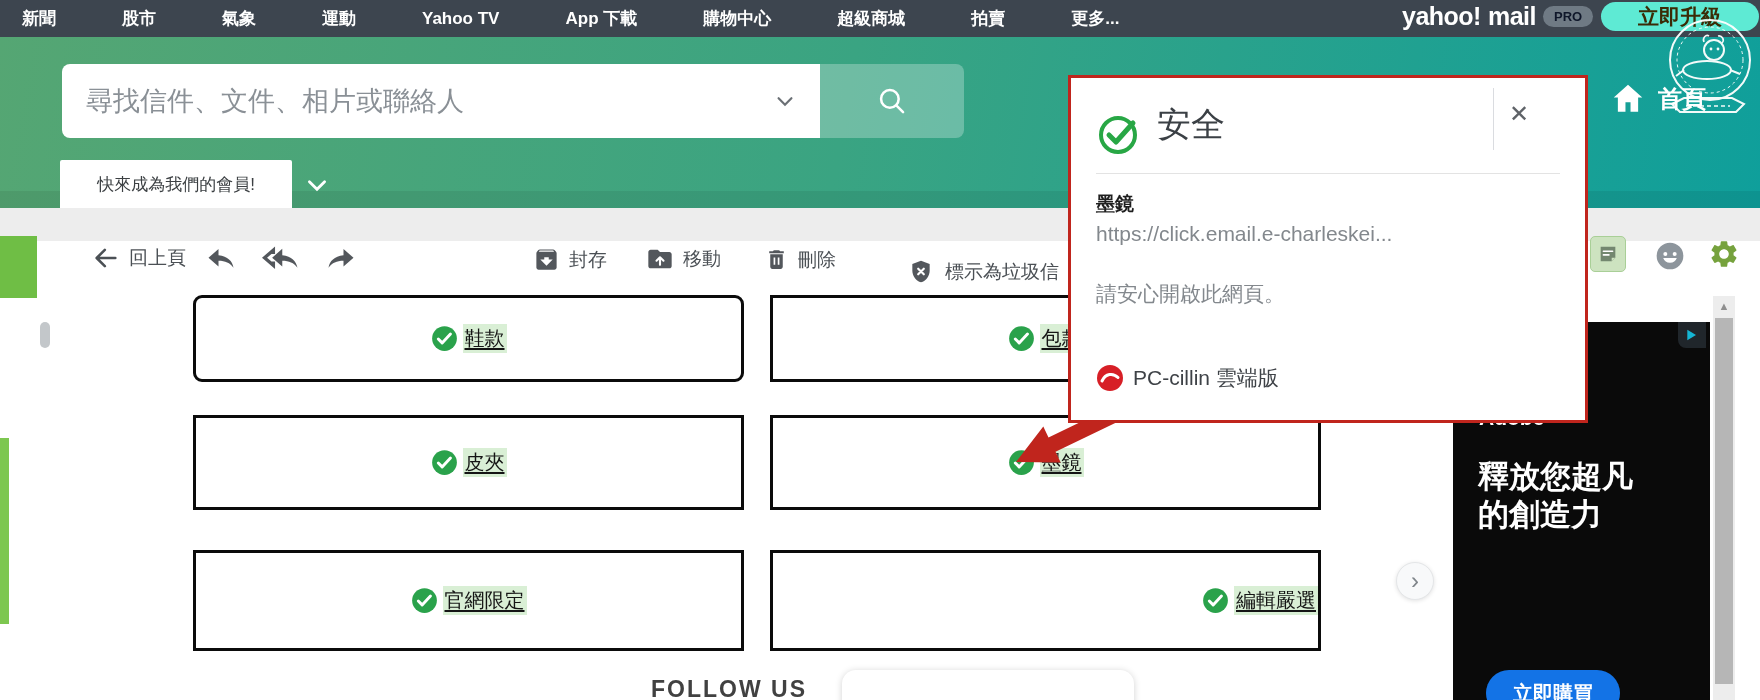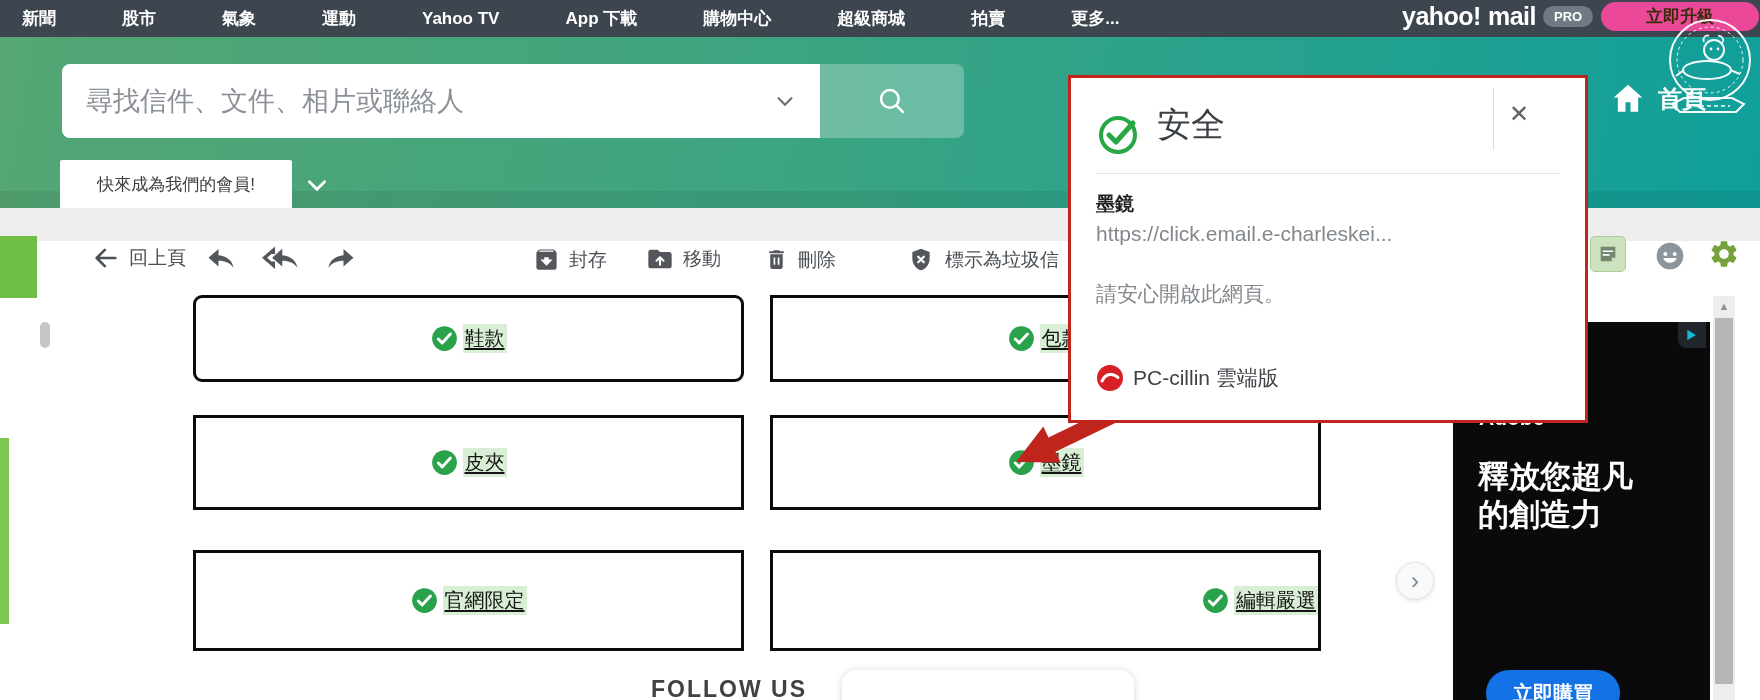--- a/index.html
+++ b/index.html
@@ -10,24 +10,24 @@
   }
   
   .topnav{
     position:absolute; left:0; top:0; width:1760px; height:37px;
     background:#3d454f; display:flex; align-items:center; padding-left:22px; gap:66px; z-index:6;
   }
   .topnav .nav-item{ color:#fff; font-weight:bold; font-size:17px; white-space:nowrap; cursor:pointer; }
   .brand{ position:absolute; left:1402px; top:2px; display:flex; align-items:center; gap:7px; z-index:7;}
   .brand .b1{ color:#fff; font-weight:800; font-size:25px; letter-spacing:-0.5px;}
   .brand .b2{ color:#fff; font-weight:800; font-size:25px; letter-spacing:-0.5px;}
-  .brand .pro{ background:#6f7a84; color:#ffffff; font-weight:bold; font-size:13px; border-radius:12px; padding:3px 11px;}
+  .brand .pro{ background:#6f7a84; color:#0f172a; font-weight:bold; font-size:13px; border-radius:12px; padding:3px 11px;}
   .upgrade{
     position:absolute; left:1601px; top:2px; width:158px; height:29px; border-radius:15px;
-    background:#ec4899; color:#3b2b06; font-weight:bold; font-size:17px;
+    background:#5eead4; color:#3b2b06; font-weight:bold; font-size:21px;
     display:flex; align-items:center; justify-content:center; z-index:7; cursor:pointer;
   }
   
   .header{
     position:absolute; left:0; top:33px; width:1760px; height:175px;
     background:linear-gradient(100deg,#55a673 0%,#3aa482 48%,#0f9f9b 100%);
   }
   .tabband{ position:absolute; left:0; top:158px; width:1760px; height:50px; background:rgba(0,0,0,0.07); }
   .searchbox{
     position:absolute; left:62px; top:64px; width:758px; height:74px; background:#fff;
@@ -220,21 +220,21 @@
     </svg>
     <span>移動</span>
   </div>
   <div class="tgroup" style="left:764px; top:246px;">
     <svg class="ticon" width="25" height="27" viewBox="0 0 24 24">
       <path d="M6 19c0 1.1.9 2 2 2h8c1.1 0 2-.9 2-2V7H6v12zM19 4h-3.5l-1-1h-5l-1 1H5v2h14V4z" fill="#53575c"></path>
       <path d="M10 10v7M14 10v7" stroke="#ffffff" stroke-width="1.6"></path>
     </svg>
     <span>刪除</span>
   </div>
-  <div class="tgroup" style="left:908px; top:246px;gap:11px;">
+  <div class="tgroup" style="left:908px; top:258px;gap:11px;">
     <svg class="ticon" width="26" height="27" viewBox="0 0 24 24">
       <path d="M12 2L4 5v6c0 5 3.4 9.7 8 11 4.6-1.3 8-6 8-11V5l-8-3z" fill="#53575c"></path>
       <path d="M9.4 9.4l5.2 5.2M14.6 9.4l-5.2 5.2" stroke="#ffffff" stroke-width="2" stroke-linecap="round"></path>
     </svg>
     <span>標示為垃圾信</span>
   </div>
 
   <div class="note-ic">
     <svg width="22" height="22" viewBox="0 0 24 24">
       <path d="M4 4h16v12l-4 4H4z" fill="#73876f"></path>

